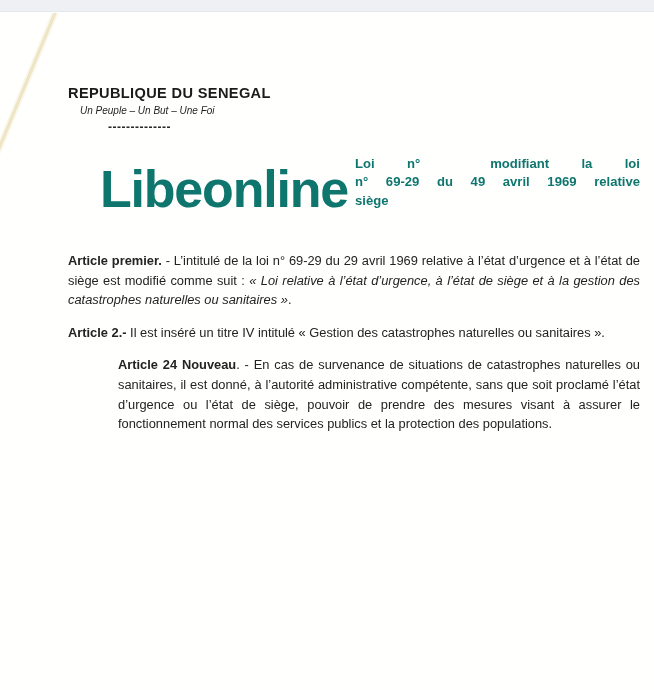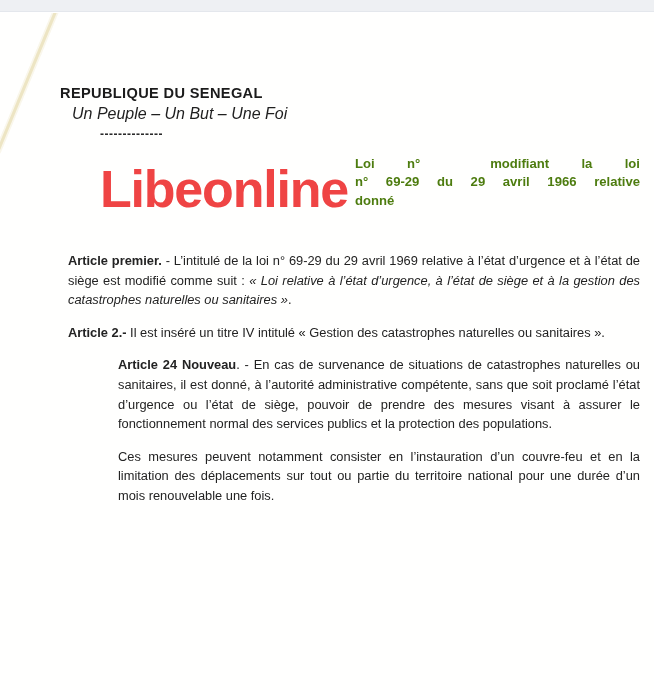--- a/index.html
+++ b/index.html
@@ -47,33 +47,33 @@
     width: 66px;
     height: 152px;
     pointer-events: none;
     z-index: 1;
     opacity: .85;
   }
 
   
   #masthead {
     position: absolute;
-    left: 60px;
+    left: 68px;
     top: 72px;
     z-index: 5;
   }
   #country-name {
     font-size: 14.6px;
     font-weight: bold;
     letter-spacing: .35px;
     color: #1b1b1b;
     white-space: nowrap;
   }
   #motto {
-    font-size: 16px;
+    font-size: 10px;
     font-style: italic;
     color: #1f1f1f;
     margin-top: 4px;
     margin-left: 12px;
     white-space: nowrap;
   }
   #motto-rule {
     margin-top: 7px;
     margin-left: 40px;
     font-size: 12px;
@@ -94,33 +94,33 @@
     z-index: 6;
   }
   #watermark {
     position: absolute;
     left: 100px;
     top: 8px;
     font-size: 52px;
     font-weight: bold;
     letter-spacing: -1.2px;
     line-height: 52px;
-    color: #ef4444;
+    color: #0f766e;
     white-space: nowrap;
     user-select: none;
   }
   #law-title {
     position: absolute;
     left: 355px;
     top: 0px;
     width: 285px;
     font-size: 13.1px;
     font-weight: bold;
     line-height: 18.4px;
-    color: #4d7c0f;
+    color: #0f766e;
     text-align: justify;
     text-align-last: left;
   }
   #law-title .title-line {
     display: block;
     text-align: justify;
     text-align-last: justify;
   }
   #law-title .title-line.last {
     text-align-last: left;
@@ -176,40 +176,37 @@
     <div id="motto">Un Peuple – Un But – Une Foi</div>
     <div id="motto-rule">--------------</div>
   </div>
 
   <div id="title-row">
 
     <div id="watermark">Libeonline</div>
 
     <div id="law-title">
       <span class="title-line"><span>Loi n°</span><span class="blank-number"></span><span>modifiant la loi</span></span>
-      <span class="title-line">n° 69-29 du 29 avril 1966 relative</span>
-      <span class="title-line last">donné</span>
+      <span class="title-line">n° 69-29 du 49 avril 1969 relative</span>
+      <span class="title-line last">siège</span>
     </div>
 
   </div>
 
   <div id="body-text">
 
     <p class="para level-1">
       <span class="lbl">Article premier.</span><span> - </span><span>L’intitulé de la loi n° 69-29 du 29 avril 1969 relative à l’état d’urgence et à l’état de siège est modifié comme suit : </span><span class="quote-italic">« Loi relative à l’état d’urgence, à l’état de siège et à la gestion des catastrophes naturelles ou sanitaires »</span><span>.</span>
     </p>
 
     <p class="para level-1 gap-above">
       <span class="lbl">Article 2.-</span><span> </span><span>Il est inséré un titre IV intitulé « Gestion des catastrophes naturelles ou sanitaires ».</span>
     </p>
 
     <p class="para level-2 gap-above">
       <span class="lbl">Article 24 Nouveau</span><span>. - </span><span>En cas de survenance de situations de catastrophes naturelles ou sanitaires, il est donné, à l’autorité administrative compétente, sans que soit proclamé l’état d’urgence ou l’état de siège, pouvoir de prendre des mesures visant à assurer le fonctionnement normal des services publics et la protection des populations.</span>
     </p>
 
-    <p class="para level-2 gap-above">
-      <span>Ces mesures peuvent notamment consister en l’instauration d’un couvre-feu et en la limitation des déplacements sur tout ou partie du territoire national pour une durée d’un mois renouvelable une fois.</span>
-    </p>
 
 
 
   </div>
 </div>
 
 </body></html>

